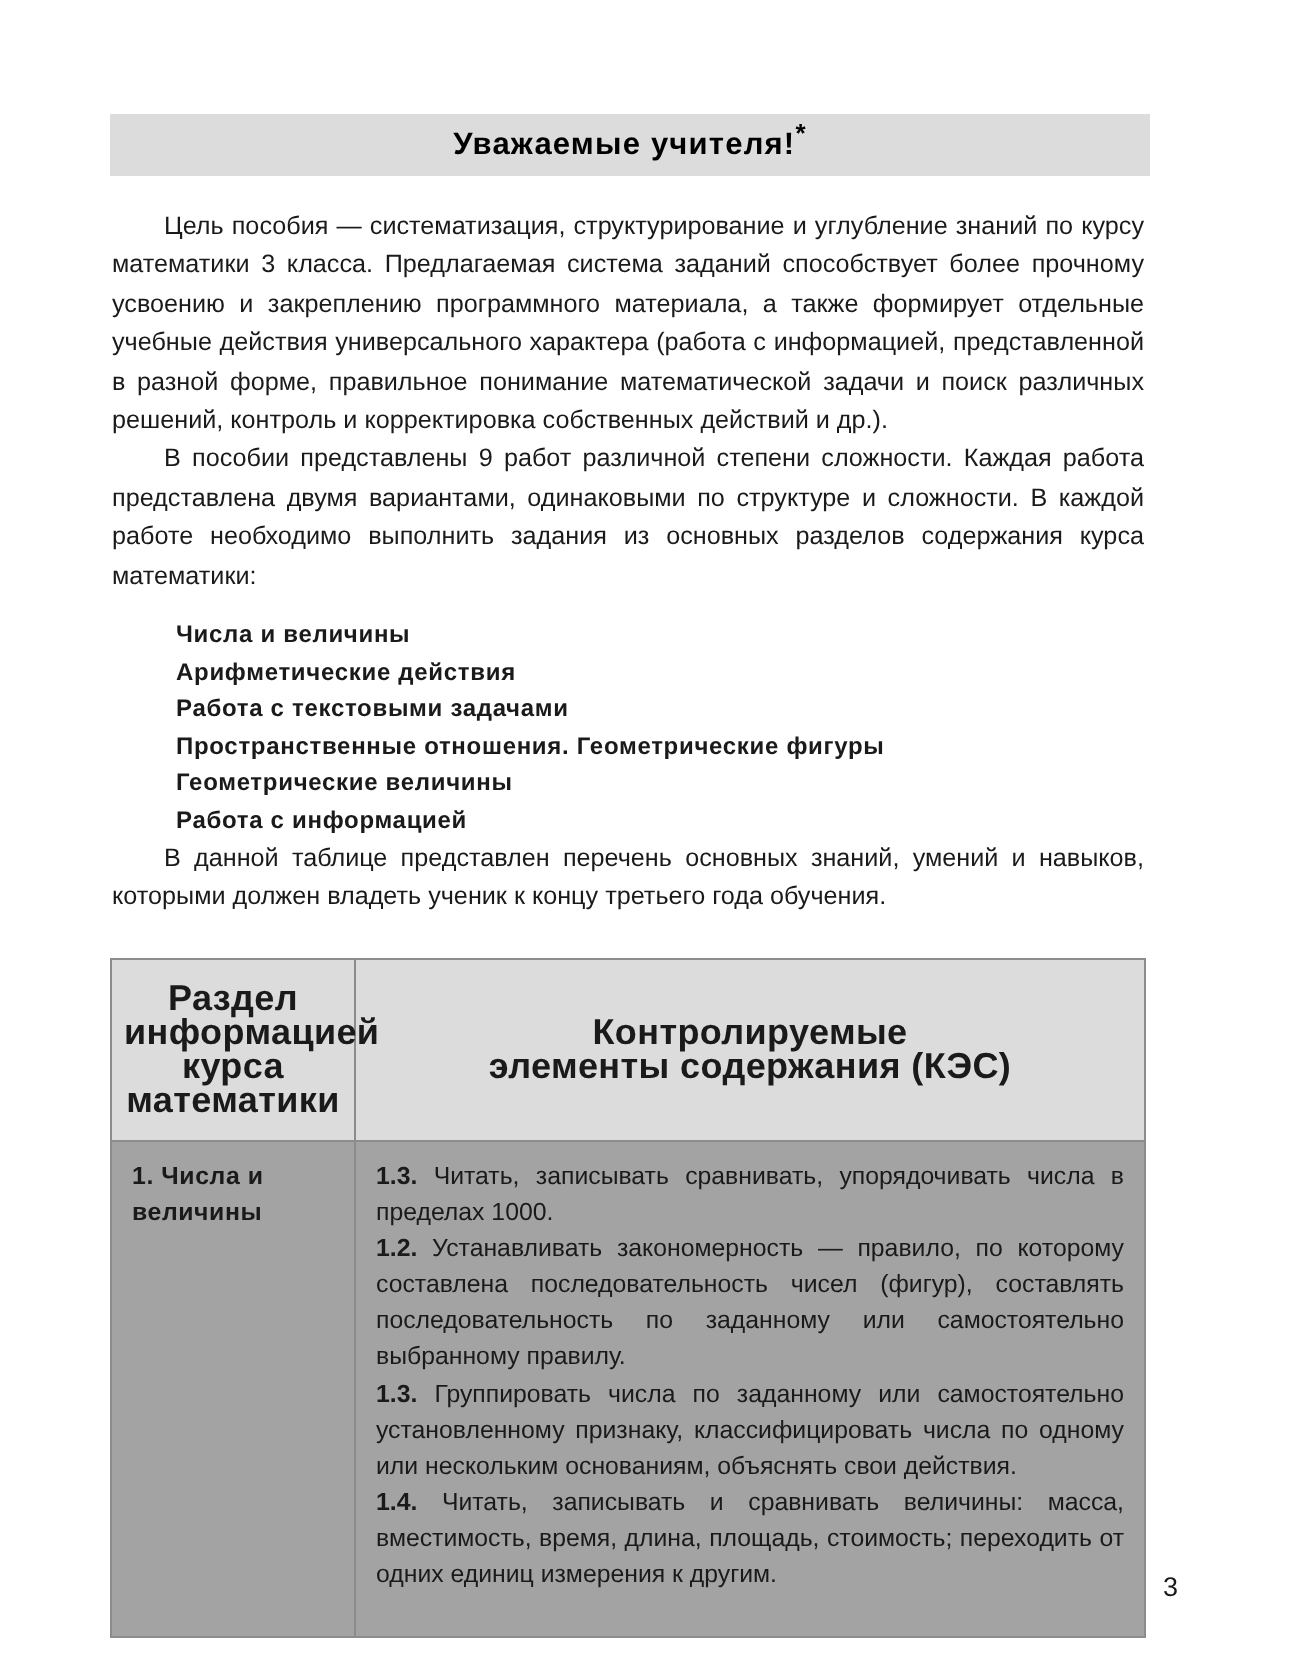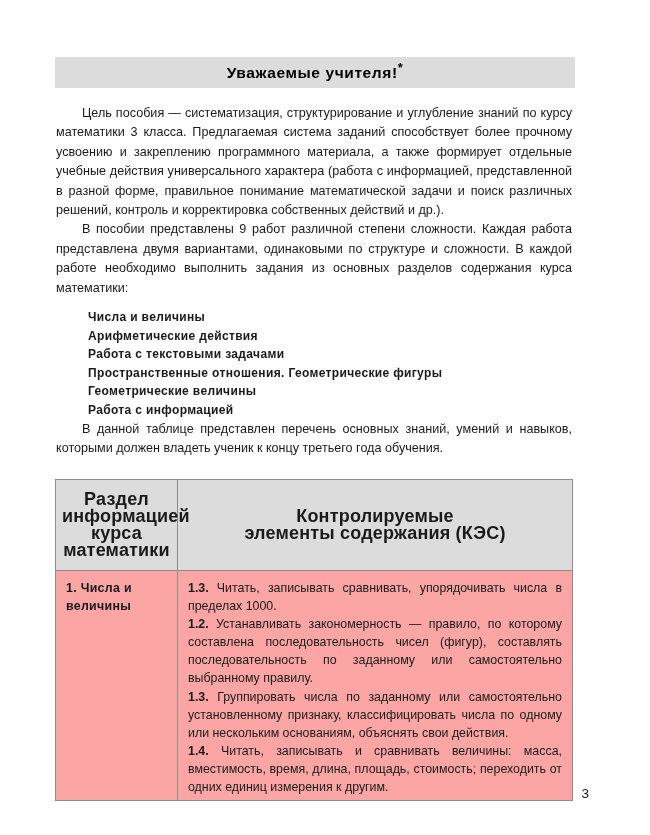--- a/index.html
+++ b/index.html
@@ -106,22 +106,22 @@
     line-height: 17px;
     text-align: center;
     vertical-align: middle;
     padding: 11px 6px;
     letter-spacing: 0.2px;
   }
   .col-section { width: 122px; }
   .col-kes { width: 395px; }
 
   .kes-table tbody td {
-    background: #fca5a5;
-    padding: 8px 10px 4px 10px;
+    background: #a3a3a3;
+    padding: 8px 10px 22px 10px;
     font-size: 12.4px;
     line-height: 18.1px;
   }
   td.cell-section {
     font-weight: bold;
     text-align: left;
     letter-spacing: 0.3px;
     padding-left: 11px;
     padding-top: 9px;
   }

